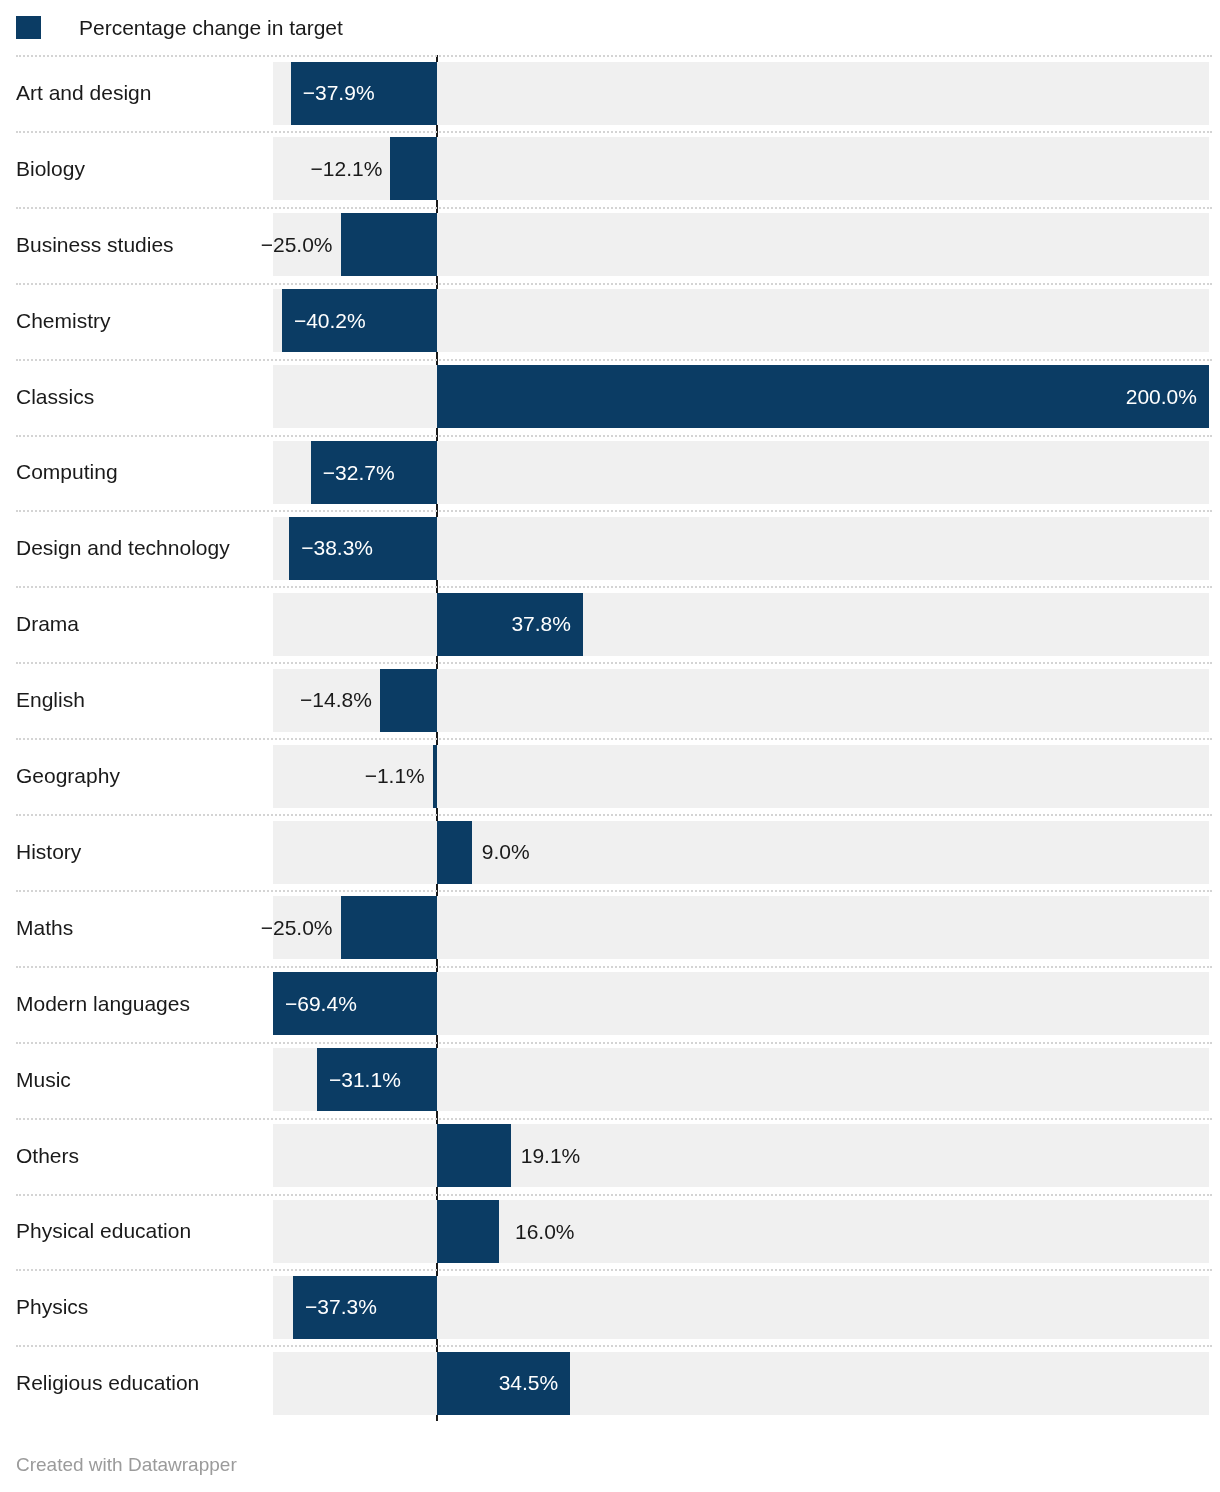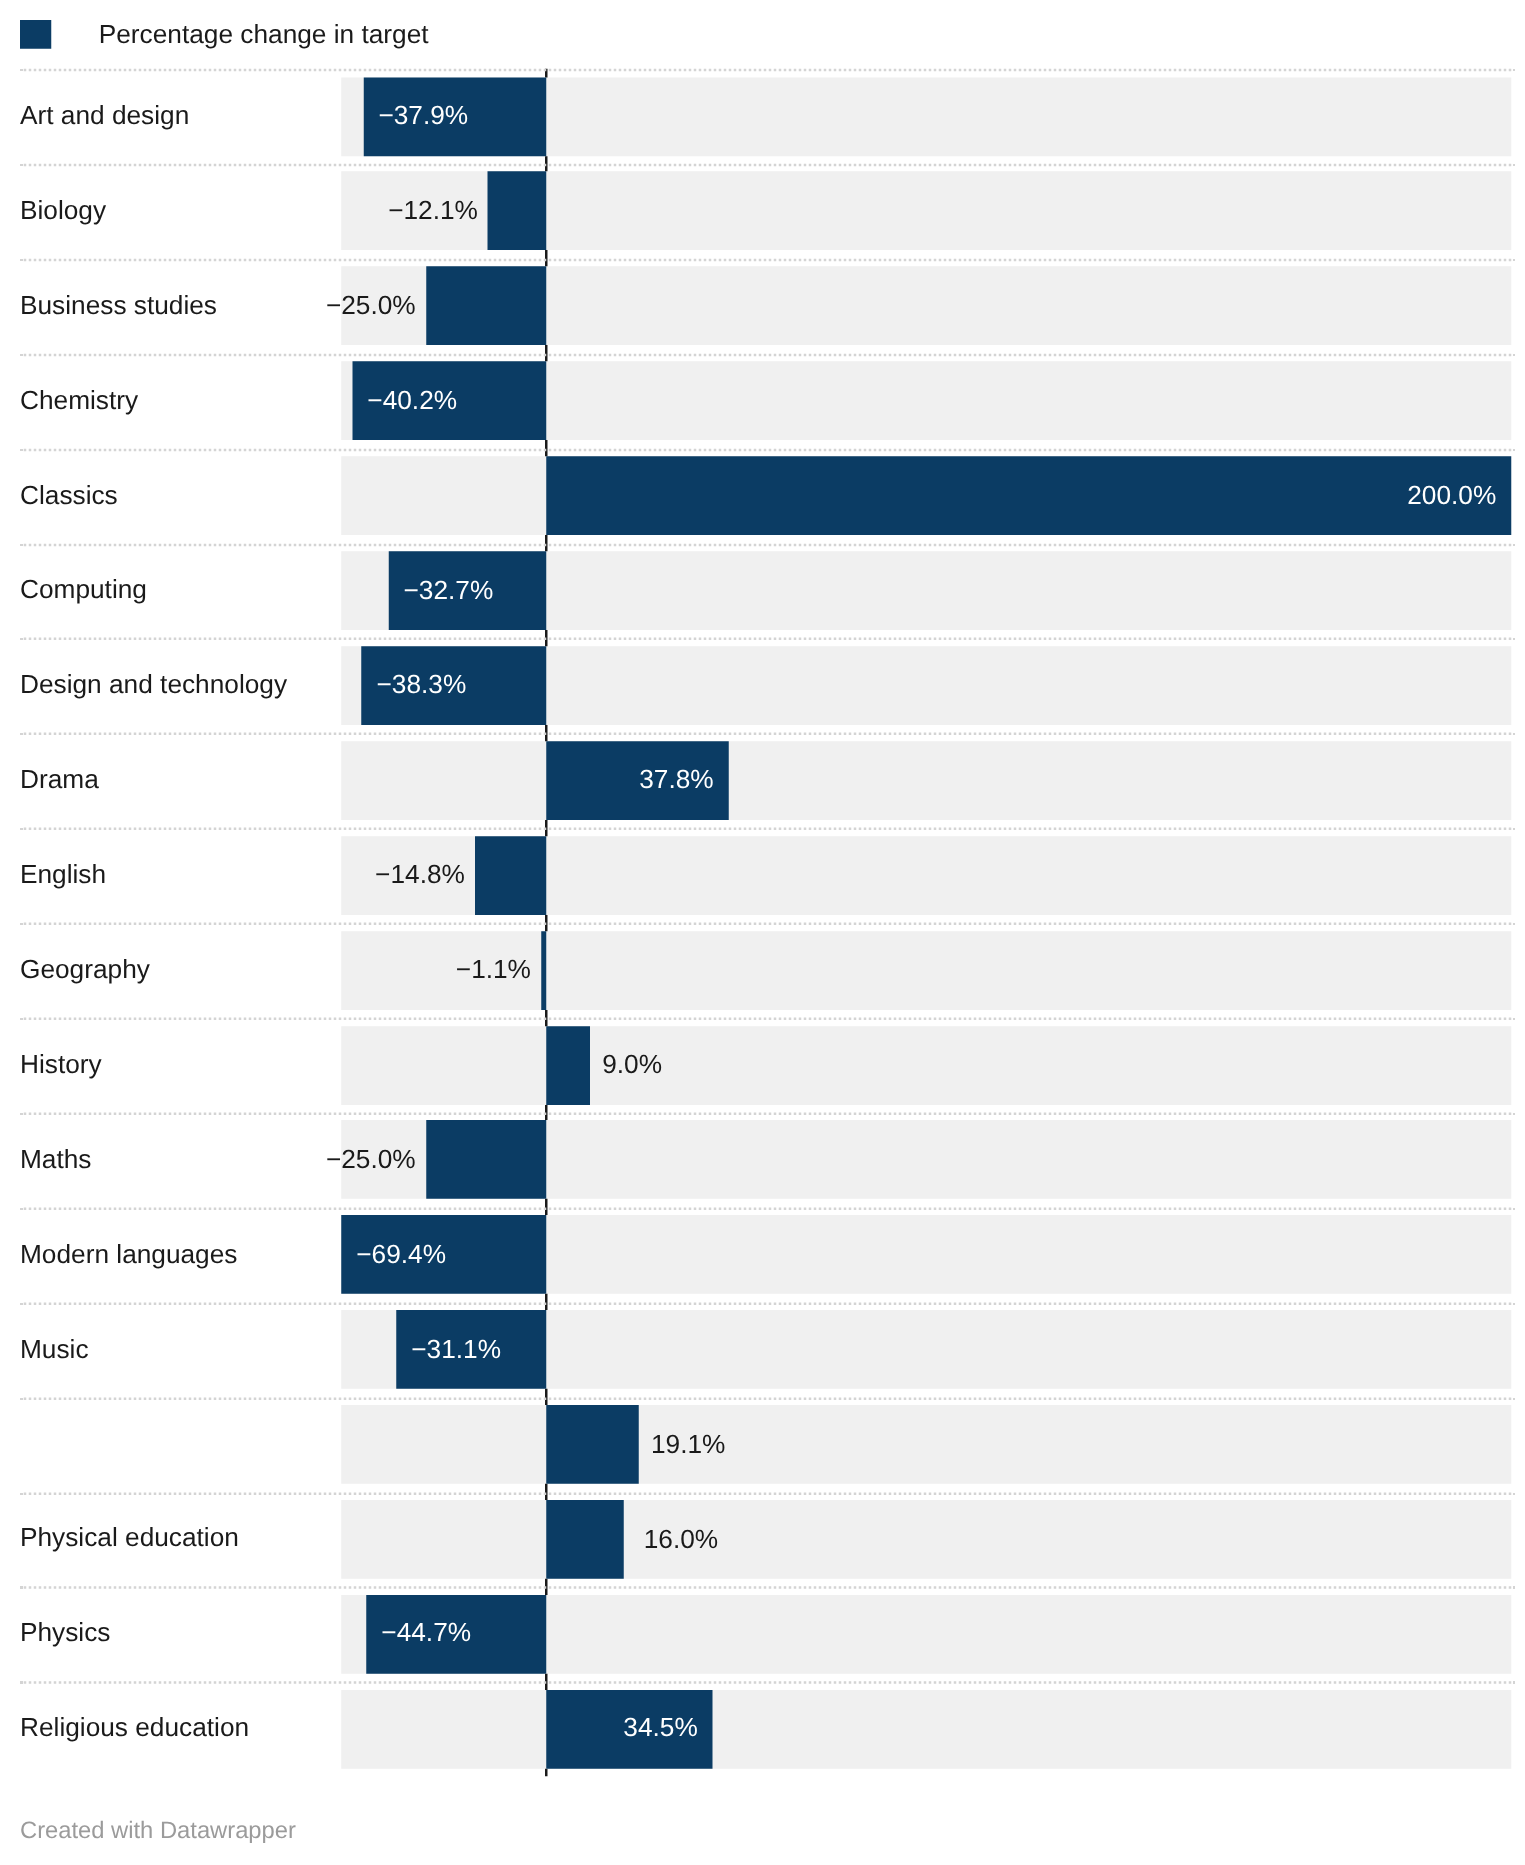--- a/index.html
+++ b/index.html
@@ -227,37 +227,38 @@
     </div>
     <div class="row" style="top: 986.7px;">
       <div class="rowline"></div>
       <div class="cat-label">Music</div>
       <div class="track"></div>
       <div class="bar" style="left: 317.002px; width: 120.04px;"></div>
       <div class="vlabel inside" style="left: 329.002px; justify-content: flex-start;">−31.1%</div>
     </div>
     <div class="row" style="top: 1062.6px;">
       <div class="rowline"></div>
+      <div class="cat-label">Others</div>
       <div class="track"></div>
       <div class="bar" style="left: 437.041px; width: 73.7221px;"></div>
       <div class="vlabel outside" style="left: 520.763px; justify-content: flex-start;">19.1%</div>
     </div>
     <div class="row" style="top: 1138.5px;">
       <div class="rowline"></div>
       <div class="cat-label">Physical education</div>
       <div class="track"></div>
       <div class="bar" style="left: 437.041px; width: 61.7567px;"></div>
       <div class="vlabel outside" style="left: 515px; justify-content: flex-start;">16.0%</div>
     </div>
     <div class="row" style="top: 1214.4px;">
       <div class="rowline"></div>
       <div class="cat-label">Physics</div>
       <div class="track"></div>
       <div class="bar" style="left: 293.071px; width: 143.97px;"></div>
-      <div class="vlabel inside" style="left: 305.071px; justify-content: flex-start;">−44.7%</div>
+      <div class="vlabel inside" style="left: 305.071px; justify-content: flex-start;">−37.3%</div>
     </div>
     <div class="row" style="top: 1290.3px;">
       <div class="rowline"></div>
       <div class="cat-label">Religious education</div>
       <div class="track"></div>
       <div class="bar" style="left: 437.041px; width: 133.163px;"></div>
       <div class="vlabel inside" style="left: 437.041px; width: 121.163px; justify-content: flex-end;">34.5%</div>
     </div>
   </div>
 

